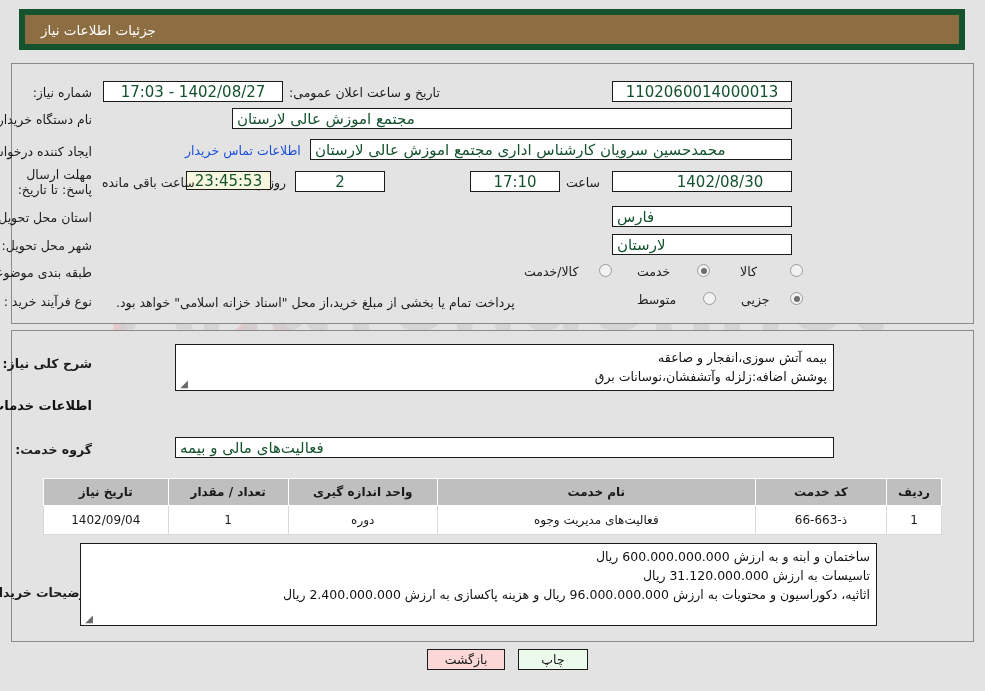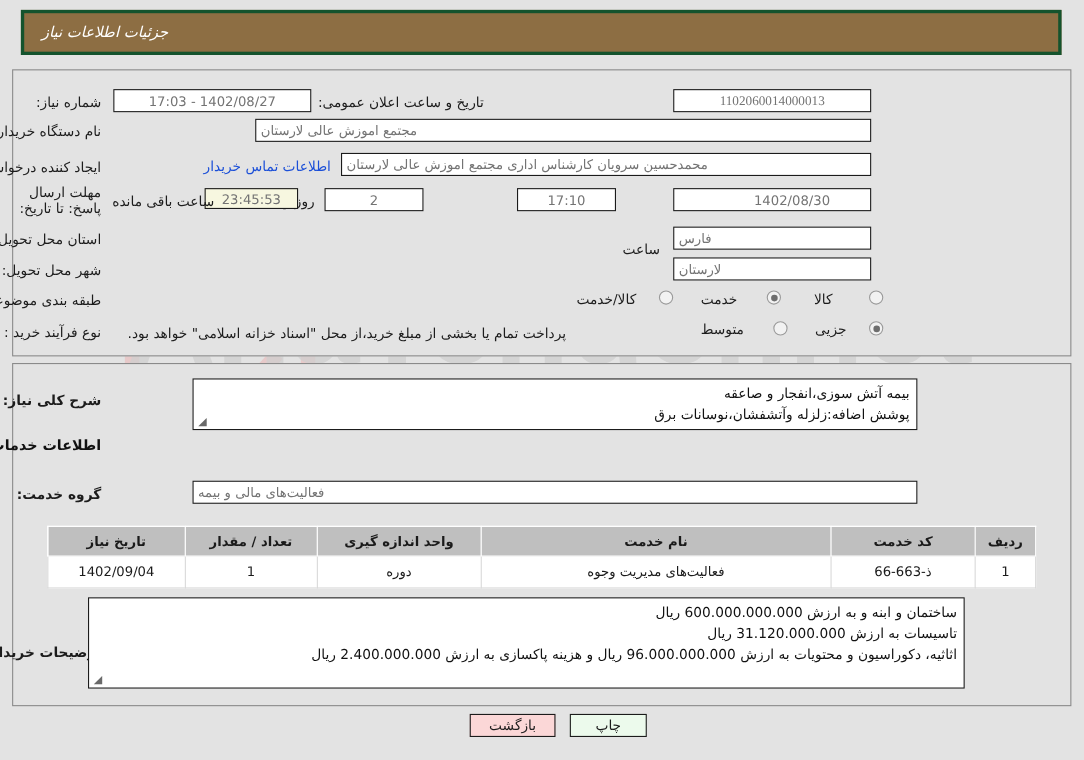--- a/index.html
+++ b/index.html
@@ -25,28 +25,27 @@
     pointer-events: none;
     z-index: 5;
   }
 
   
   .titlebar {
     position: absolute;
     left: 19px; top: 9px;
     width: 946px; height: 41px;
     background: #8d6e43;
-    border: 3px solid #14532d;
+    border: 6px solid #14532d;
     box-sizing: border-box;
     display: flex;
     align-items: center;
     justify-content: flex-end;
     padding-left: 16px;
     z-index: 10;
-    font-style: italic;
   }
   .titlebar .ttl {
     color: #ffffff;
     font-size: 13.5px;
     letter-spacing: .2px;
   }
 
   
   .panel {
     position: absolute;
@@ -68,22 +67,22 @@
     z-index: 12;
   }
   .lbl.wrap { white-space: normal; line-height: 15px; }
   .lbl.bold { font-weight: bold; }
 
   .fld {
     position: absolute;
     box-sizing: border-box;
     background: #ffffff;
     border: 1px solid #1b1b1b;
-    font-size: 12px;
-    color: #737373;
+    font-size: 15px;
+    color: #14532d;
     display: flex;
     align-items: center;
     justify-content: flex-end;
     padding: 0 4px;
     overflow: hidden;
     white-space: nowrap;
     z-index: 12;
   }
   .fld.center { justify-content: center; }
   .fld.cream  { background: #f7f7e0; }
@@ -221,35 +220,35 @@
     <text x="500" y="330" font-family="'Liberation Sans',sans-serif" font-size="112" font-weight="bold" fill="#cfcfcf" text-anchor="middle" opacity="0.75">AnaTender.net</text>
   </svg>
 
   <div class="titlebar">
     <span class="ttl">جزئیات اطلاعات نیاز</span>
   </div>
 
   <div class="panel" id="panel-top"></div>
 
   <div class="lbl" style="right:893px; top:85px;">شماره نیاز:</div>
-  <div class="fld center" style="left:612px; top:81px; width:180px; height:21px;font-family:Liberation Serif, serif;">1102060014000013</div>
+  <div class="fld center" style="left:612px; top:81px; width:180px; height:21px;">1102060014000013</div>
 
   <div class="lbl" style="left:289px; top:85px;">تاریخ و ساعت اعلان عمومی:</div>
   <div class="fld center" style="left:103px; top:81px; width:180px; height:21px;">1402/08/27 - 17:03</div>
 
   <div class="lbl" style="right:893px; top:112px;">نام دستگاه خریدار:</div>
   <div class="fld" style="left:232px; top:108px; width:560px; height:21px;">مجتمع اموزش عالی لارستان</div>
 
   <div class="lbl" style="right:893px; top:144px;">ایجاد کننده درخواست:</div>
   <div class="fld" style="left:310px; top:139px; width:482px; height:21px;">محمدحسین سرویان کارشناس اداری مجتمع اموزش عالی لارستان</div>
   <div class="linktext" style="left:185px; top:143px;">اطلاعات تماس خریدار</div>
 
   <div class="lbl wrap" style="right:893px; top:167px; width:75px;">مهلت ارسال پاسخ: تا تاریخ:</div>
   <div class="fld center" style="left:612px; top:171px; width:180px; height:21px;padding-left:40px;">1402/08/30</div>
-  <div class="plain" style="left:566px; top:175px;margin-top:44px;">ساعت</div>
+  <div class="plain" style="left:566px; top:175px;">ساعت</div>
   <div class="fld center" style="left:470px; top:171px; width:90px; height:21px;">17:10</div>
   <div class="fld center" style="left:295px; top:171px; width:90px; height:21px;">2</div>
   <div class="plain" style="left:258px; top:175px;">روز و</div>
   <div class="fld cream center" style="left:186px; top:171px; width:85px; height:19px;">23:45:53</div>
   <div class="plain" style="left:102px; top:175px;">ساعت باقی مانده</div>
 
   <div class="lbl" style="right:893px; top:210px;">استان محل تحویل:</div>
   <div class="fld" style="left:612px; top:206px; width:180px; height:21px;">فارس</div>
 
   <div class="lbl" style="right:893px; top:238px;">شهر محل تحویل:</div>

